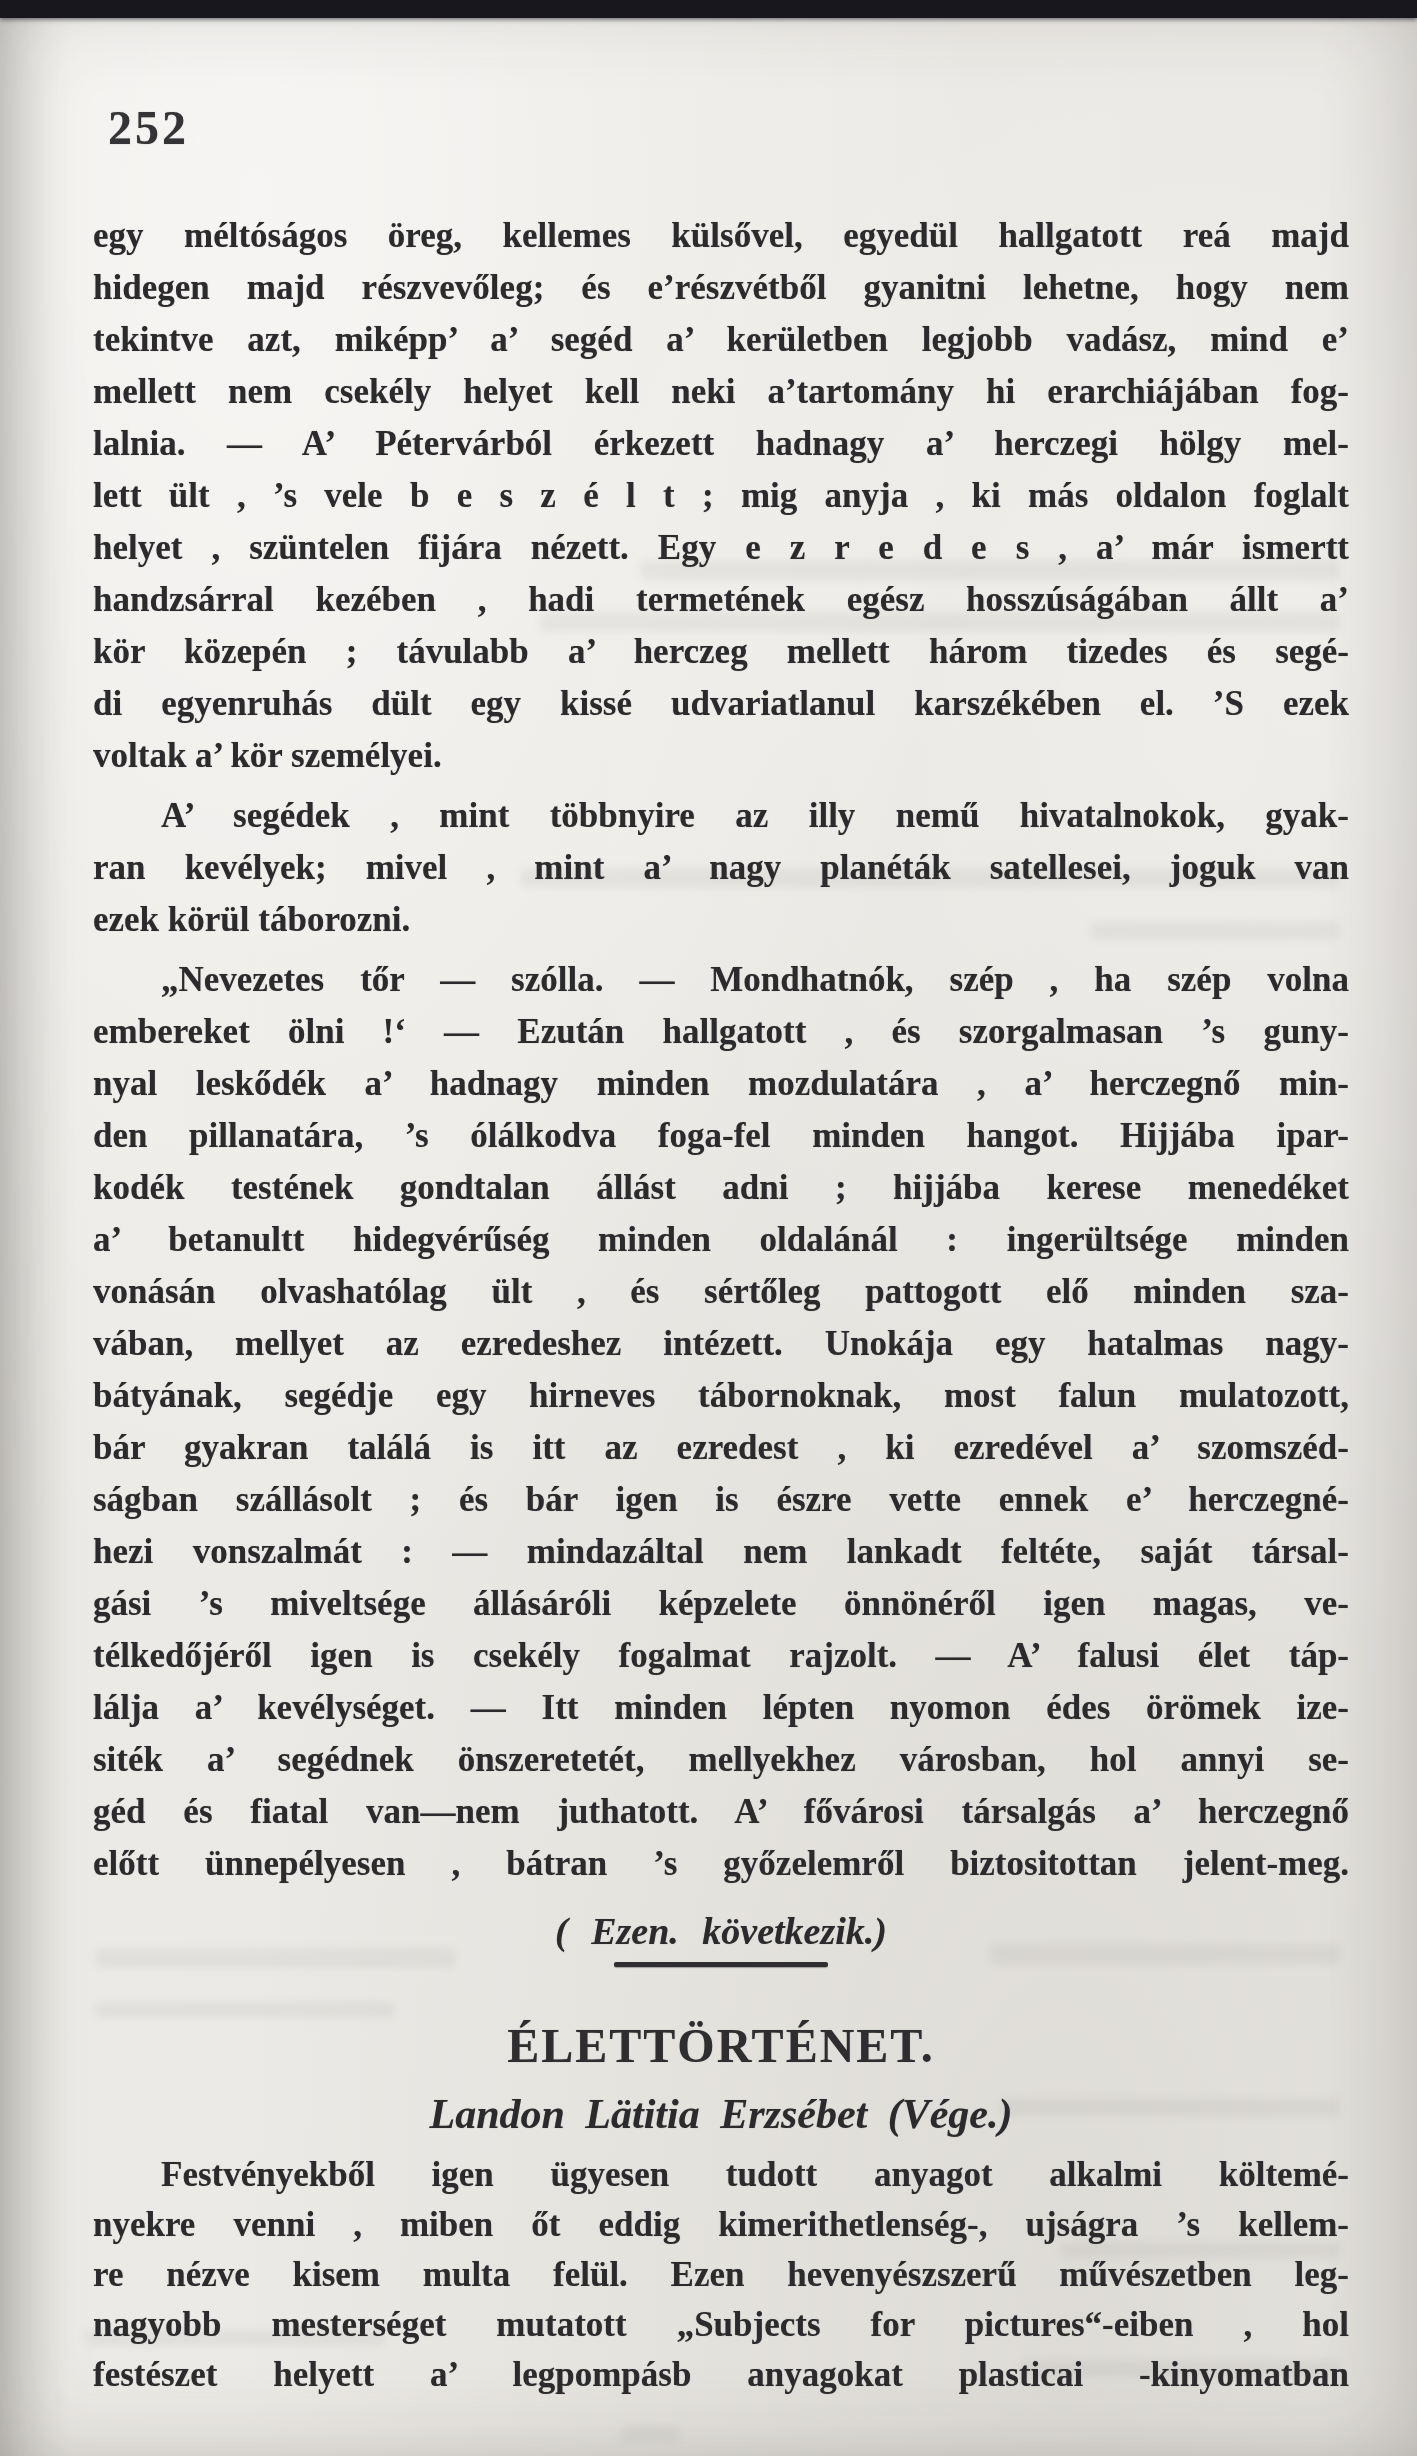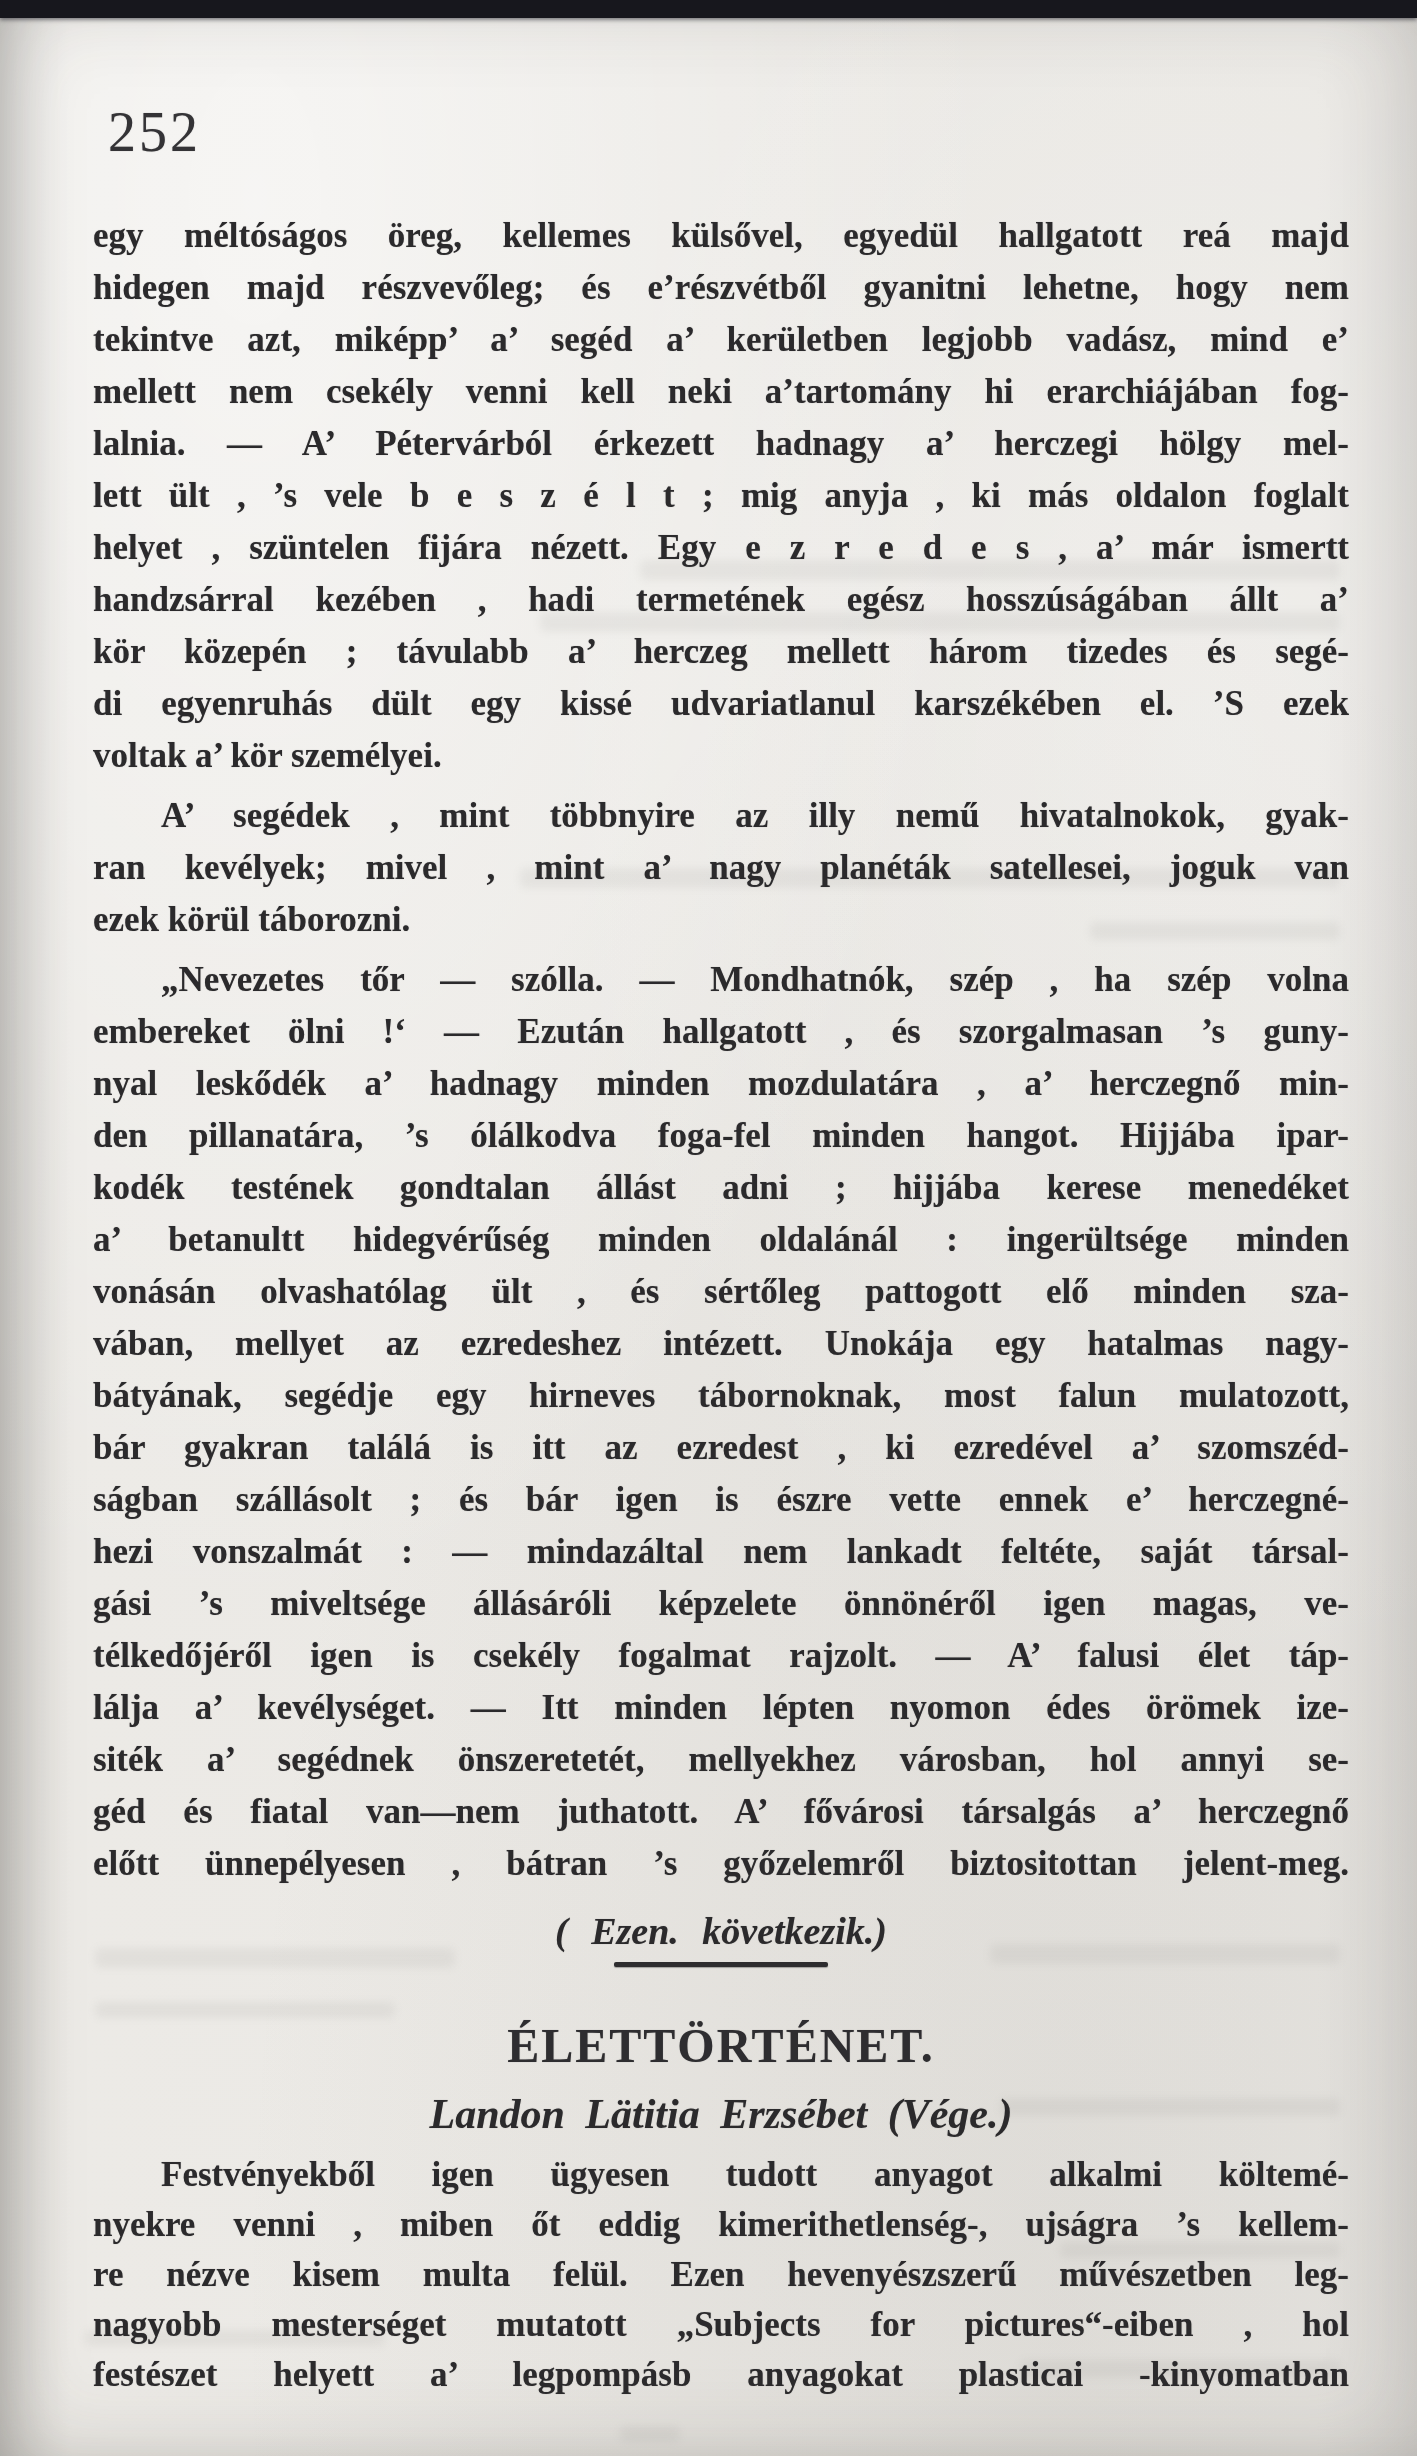--- a/index.html
+++ b/index.html
@@ -18,21 +18,21 @@
     font-family:"Liberation Serif","DejaVu Serif",serif;
     color:var(--ink,#2b2a2c);
   }
   .top-band{
     position:absolute;left:0;top:0;width:100%;height:18px;
     background:var(--edge,#17171d);
     box-shadow:0 2px 4px rgba(20,20,30,0.5);
   }
   .page-number{
     position:absolute;left:108px;top:100px;
-    font-size:56px;font-weight:normal;letter-spacing:3px;
+    font-size:48px;font-weight:bold;letter-spacing:3px;
     color:#343336;
     text-shadow:0 0 1px rgba(40,40,40,0.4);
   }
   .text-block{
     position:absolute;left:85px;top:202px;width:1272px;
     font-size:35px;font-weight:bold;line-height:52px;
     text-shadow:0 0 1px rgba(43,42,44,0.35);
   }
   .para{margin:8px;padding:0;}
   .line{
@@ -92,21 +92,21 @@
   <div class="smudge" style="left:85px;top:2330px;width:300px;height:16px;"></div>
   <div class="smudge" style="left:1020px;top:2360px;width:320px;height:18px;"></div>
   <div class="smudge" style="left:620px;top:2426px;width:60px;height:16px;"></div>
 
   <div class="text-block">
     <div id="paras-top">
         <div class="para">
           <div class="line">egy méltóságos öreg, kellemes külsővel,  egyedül hallgatott  reá majd</div>
           <div class="line">hidegen majd részvevőleg; és e’részvétből gyanitni lehetne, hogy nem</div>
           <div class="line">tekintve azt,  miképp’ a’  segéd a’ kerületben legjobb  vadász,  mind e’</div>
-          <div class="line">mellett nem csekély venni kell neki a’tartomány hi erarchiájában fog-</div>
+          <div class="line">mellett nem csekély helyet kell neki a’tartomány hi erarchiájában fog-</div>
           <div class="line">lalnia. — A’ Pétervárból érkezett hadnagy a’ herczegi hölgy mel-</div>
           <div class="line">lett ült , ’s vele b e s z é l t ;  mig anyja ,  ki  más  oldalon  foglalt</div>
           <div class="line">helyet ,  szüntelen  fijára  nézett.  Egy  e z r e d e s ,  a’  már  ismertt</div>
           <div class="line">handzsárral kezében ,  hadi  termetének  egész hosszúságában  állt a’</div>
           <div class="line">kör közepén ;  távulabb  a’  herczeg  mellett  három  tizedes  és segé-</div>
           <div class="line">di egyenruhás dült egy kissé udvariatlanul  karszékében  el.  ’S ezek</div>
           <div class="line no-stretch">voltak a’ kör személyei.</div>
         </div>
         <div class="para">
           <div class="line indent">A’ segédek ,  mint többnyire az illy nemű  hivatalnokok,  gyak-</div>

